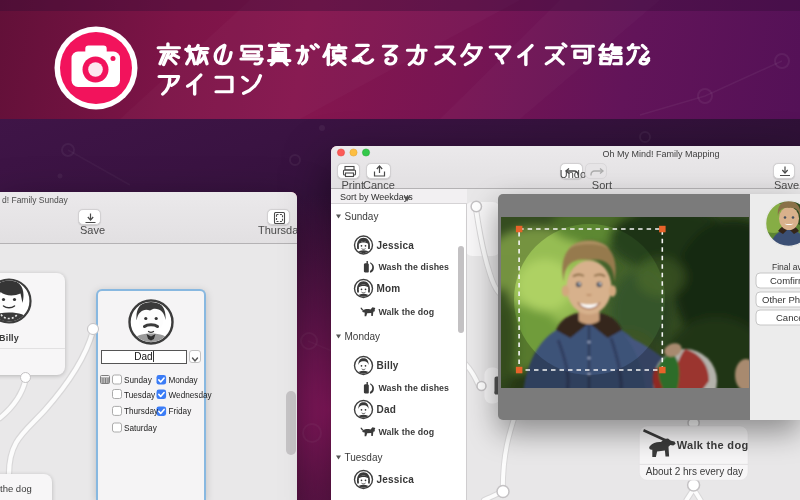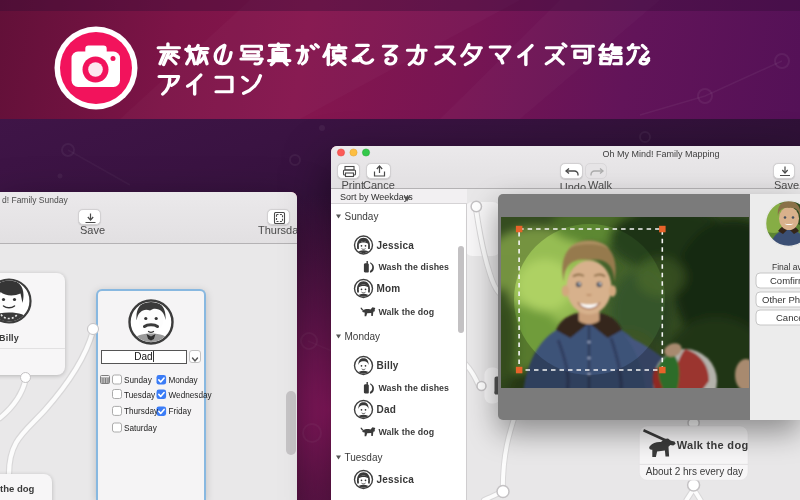--- a/index.html
+++ b/index.html
@@ -188,21 +188,21 @@
      <path d="M33.5,33 c3,2.3 8,2.3 11,0" fill="none" stroke="#333" stroke-width="1.5" stroke-linecap="round"></path>
      <path d="M17,50 C20,42 28,39.5 39,39.5 C50,39.5 58,42 61,50 z" fill="#3a3a3a"></path>
      <path d="M31,41.5 c2,3 5,4 8,4 c3,0 6,-1 8,-4" fill="none" stroke="#e8e8e8" stroke-width="1.6" stroke-dasharray="2,2"></path>
     </g>
     <text x="29" y="67.5" font-size="9" font-weight="bold" fill="#3a3a3a" letter-spacing="0.2">Billy</text>
     <line x1="0" y1="75.5" x2="95" y2="75.5" stroke="#e2e1e2" stroke-width="1"></line>
    </svg>
   </div>
   <div class="node" style="left:20px;top:128px;width:11px;height:11px"></div>
   <div class="card" style="left:-20px;top:230px;width:72px;height:50px">
-   <div class="abs" style="left:20px;top:9px;font-size:9.5px;font-weight:bold;color:#3a3a3a">the dog</div>
+   <div class="abs" style="left:20px;top:9px;font-size:9.5px;font-weight:normal;color:#3a3a3a">the dog</div>
   </div>
   <div class="abs" style="left:96px;top:44.5px;width:110px;height:211.5px;background:#f5f4f5;border:2px solid #88b8e0;border-radius:6px 6px 0 0;border-bottom:none;box-shadow:0 2px 8px rgba(0,0,0,.18)"></div>
   <div class="abs" style="left:96px;top:44.5px;width:110px;height:212px">
    <svg width="110" height="110">
     <defs>
             <clipPath id="dclipA">
               <circle cx="55" cy="33" r="20"></circle>
             </clipPath>
           </defs>
     <circle cx="55" cy="33" r="21.5" fill="#fff" stroke="#3c3c3c" stroke-width="2.4"></circle>
@@ -291,30 +291,30 @@
   </div>
   <div class="tlbl" style="left:32px;top:33px;width:30px">Cance</div>
   <div class="tbtn" style="left:228.5px;top:17px;width:23px;height:15.5px">
    <svg width="23" height="15">
           <g fill="none" stroke="#4a4a4a" stroke-width="1.3">
             <path d="M8,4.5 L5,7 L8,9.5"></path>
             <path d="M5.5,7 h8 a3.5,3.5 0 0 1 3.5,3.5 v1"></path>
           </g>
         </svg>
   </div>
-  <div class="tlbl" style="left:225px;top:35px;width:30px">Undo</div>
+  <div class="tlbl" style="left:225px;top:22px;width:30px">Undo</div>
   <div class="abs" style="left:254px;top:17px;width:22px;height:15.5px;background:#e6e4e6;border:1px solid #d9d7d9;border-radius:5px">
    <svg width="22" height="15">
           <g fill="none" stroke="#ababab" stroke-width="1.3">
             <path d="M14,4.5 L17,7 L14,9.5"></path>
             <path d="M16.5,7 h-8 a3.5,3.5 0 0 0 -3.5,3.5 v1"></path>
           </g>
         </svg>
   </div>
-  <div class="tlbl" style="left:251px;top:33px;width:30px">Walk</div>
+  <div class="tlbl" style="left:251px;top:33px;width:30px">Sort</div>
   <div class="tbtn" style="left:442px;top:17px;width:22px;height:15.5px">
    <svg width="22" height="15">
           <g fill="none" stroke="#4a4a4a" stroke-width="1.2">
             <path d="M11,2.5 v6"></path>
             <path d="M8.3,6 l2.7,3 2.7,-3"></path>
             <path d="M6,11.5 h10"></path>
           </g>
         </svg>
   </div>
   <div class="tlbl" style="left:438px;top:33px;width:30px">Save</div>

